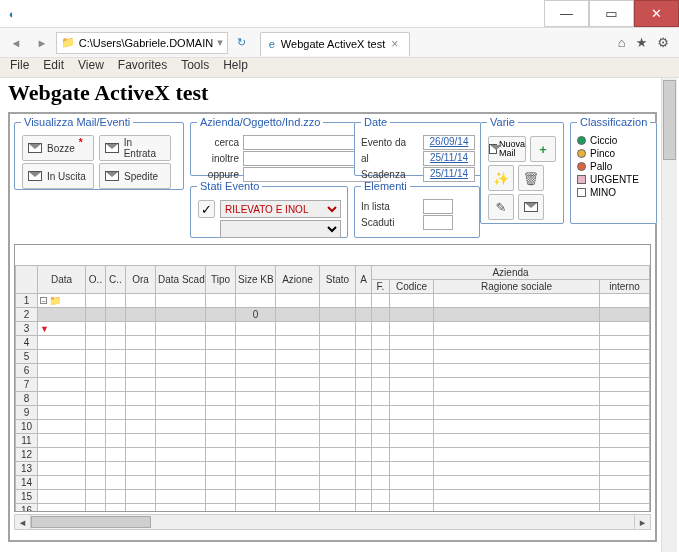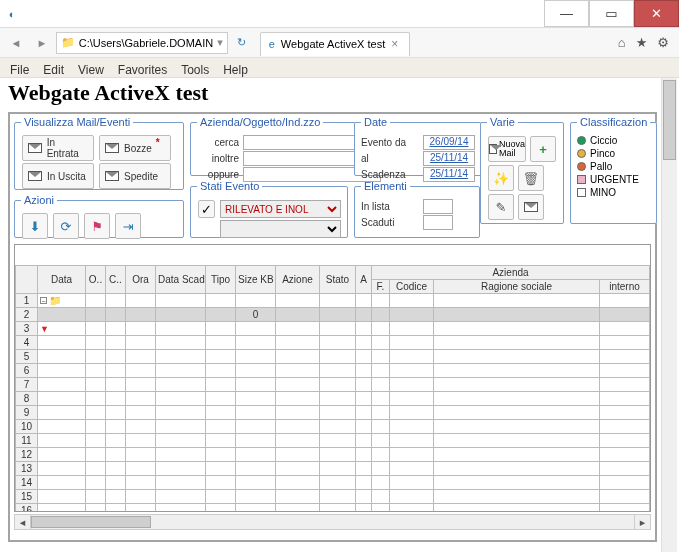--- a/index.html
+++ b/index.html
@@ -17,21 +17,21 @@
   .navbar { height:30px; background:#f7f7f7; display:flex; align-items:center; padding:0 4px; gap:2px; border-bottom:1px solid #e0e0e0; }
   .navbtn { width:24px; height:24px; display:flex; align-items:center; justify-content:center; color:#888; border-radius:2px; }
   .navbtn.enabled { color:#2a7ab0; }
   .addrbar { flex:0 0 160px; height:22px; border:1px solid #ccc; background:#fff; display:flex; align-items:center; padding:0 4px; gap:4px; font-size:11px; }
   .tabbar { display:flex; align-items:flex-end; margin-left:4px; height:26px; }
   .tab { border:1px solid #ccc; border-bottom:none; background:#fff; height:24px; padding:0 8px; display:flex; align-items:center; gap:6px; font-size:11px; min-width:150px; border-radius:2px 2px 0 0; }
   .tab-close { color:#888; font-size:12px; }
   .nav-right { margin-left:auto; display:flex; gap:10px; padding-right:6px; }
   .nav-right .ico { color:#555; font-size:13px; }
   
-  .menubar { height:20px; background:#f1eee7; display:flex; align-items:flex-end; padding:0 4px; gap:2px; font-size:12px; color:#333; border-bottom:1px solid #ddd;}
+  .menubar { height:20px; background:#f1eee7; display:flex; align-items:flex-start; padding:0 4px; gap:2px; font-size:12px; color:#333; border-bottom:1px solid #ddd;}
   .menuitem { padding:0 6px; }
   
   .page { position:absolute; left:4px; right:18px; top:78px; bottom:4px; overflow:hidden; background:#fff; }
   .page-scroll { position:absolute; right:2px; top:78px; bottom:4px; width:16px; background:#efefef; border-left:1px solid #ddd;}
   .page-scroll .thumb { background:#cfcfcf; border:1px solid #aaa; position:absolute; left:1px; right:1px; top:2px; height:80px; }
   
   h1.page-title { font-family:"Times New Roman", serif; font-weight:bold; font-size:22px; margin:2px 0 6px 4px; }
   
   .app { border:2px solid #a3a3a3; margin:0 4px; padding:6px; background:#fff; position:relative; height:430px;}
   
@@ -140,51 +140,44 @@
   <h1 class="page-title">Webgate ActiveX test</h1>
 
   <div class="app">
 
     <fieldset class="fs-mail">
       <legend>Visualizza Mail/Eventi</legend>
       <span class="mailbtn">
           <span class="mi">
             <span class="envelope"></span>
           </span>
-          <span>In Entrata</span>
+          <span>Bozze</span>
+          <span class="red-ast">*</span>
         </span>
       <span class="mailbtn">
           <span class="mi">
             <span class="envelope"></span>
           </span>
-          <span>Bozze</span>
-          <span class="red-ast">*</span>
+          <span>In Entrata</span>
         </span>
       <br>
       <span class="mailbtn">
           <span class="mi">
             <span class="envelope"></span>
           </span>
           <span>In Uscita</span>
         </span>
       <span class="mailbtn">
           <span class="mi">
             <span class="envelope"></span>
           </span>
           <span>Spedite</span>
         </span>
     </fieldset>
 
-    <fieldset class="fs-azioni">
-      <legend>Azioni</legend>
-      <span class="toolbtn" style="color:#2a7ab0">⬇</span>
-      <span class="toolbtn" style="color:#2a7ab0">⟳</span>
-      <span class="toolbtn" style="color:#d03a6a">⚑</span>
-      <span class="toolbtn" style="color:#2a7ab0">⇥</span>
-    </fieldset>
 
     <fieldset class="fs-search">
       <legend>Azienda/Oggetto/Ind.zzo</legend>
       <div class="row">
           <span class="lbl">cerca</span>
           <input class="inp" value="" style="">
         </div>
       <div class="row">
           <span class="lbl">inoltre</span>
           <input class="inp" value="" style="">

